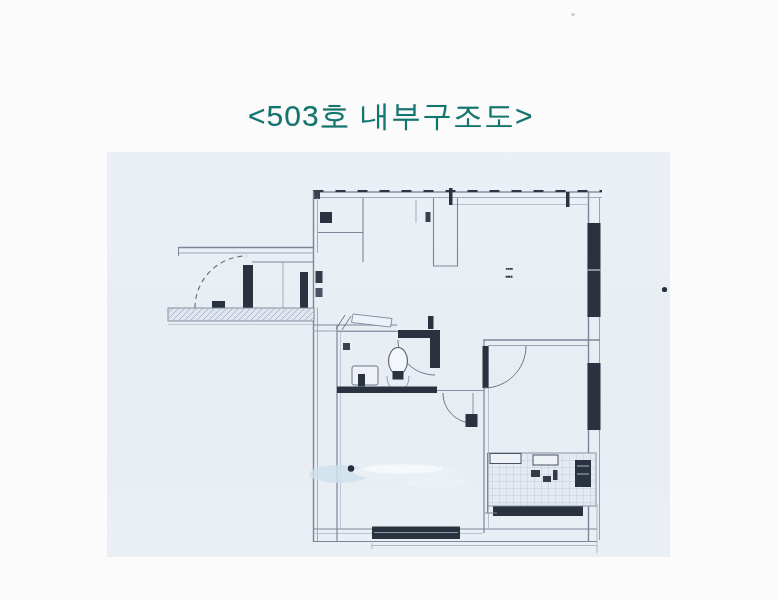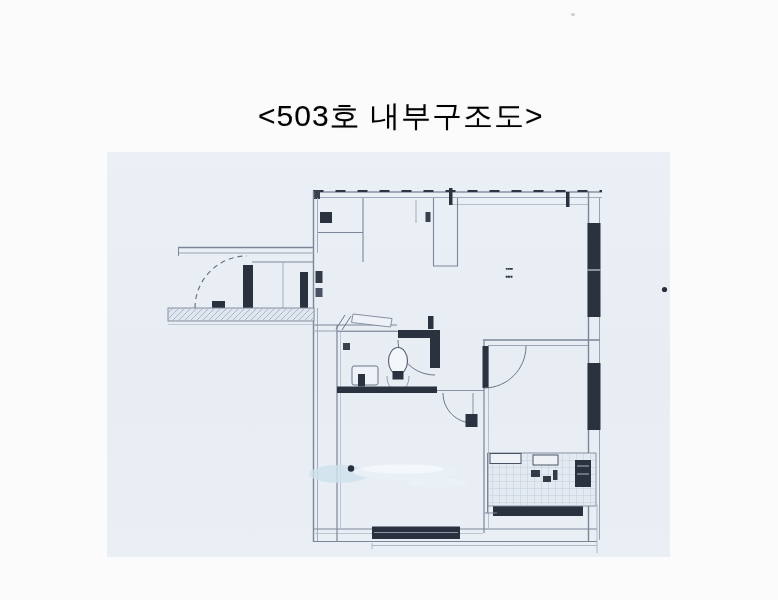--- a/index.html
+++ b/index.html
@@ -2,22 +2,22 @@
 <html><head>
 <meta charset="utf-8">
 <style>
   html,body{margin:0;padding:0;}
   body{
     width:778px;height:600px;position:relative;overflow:hidden;
     background:#fbfbfc;
     font-family:"Liberation Sans","DejaVu Sans",sans-serif;
   }
   .caption{
-    position:absolute;left:258px;top:96px;
-    font-size:30px;letter-spacing:1px;color:#000000;
+    position:absolute;left:248px;top:96px;
+    font-size:30px;letter-spacing:1px;color:#0f766e;
     white-space:nowrap;
     text-shadow:0 0 1px rgba(62,65,71,.35);
   }
   .scan{
     position:absolute;left:107px;top:152px;width:563px;height:405px;
     background:linear-gradient(180deg,#ebf0f7 0%,#e8edf4 55%,#eaeff5 100%);
   }
   .scan svg{position:absolute;left:0;top:0;filter:blur(.4px);}
   .room-label{
     position:absolute;left:376px;top:113px;width:52px;

